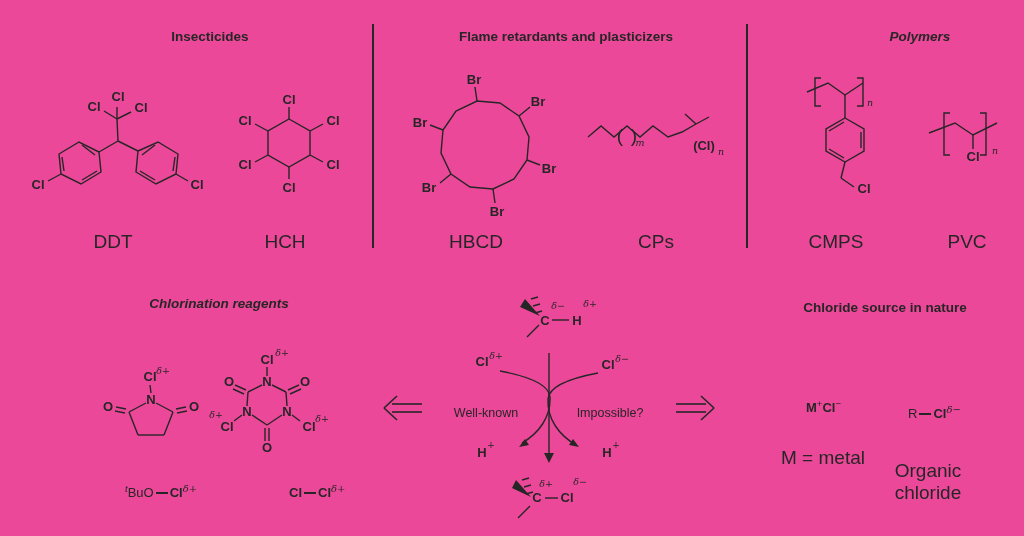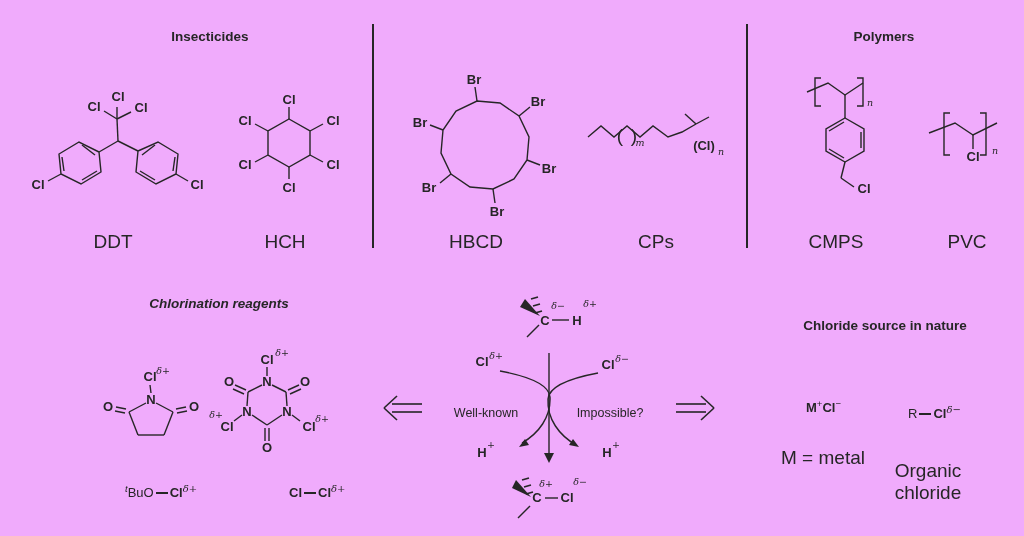--- a/index.html
+++ b/index.html
@@ -1,16 +1,16 @@
 <!DOCTYPE html>
 <html><head>
 <meta charset="utf-8">
 <style>
   html,body{margin:0;padding:0;background:#fff;}
-  #canvas{position:relative;width:1024px;height:536px;background:#f0abfc;overflow:hidden;
+  #canvas{position:relative;width:1024px;height:536px;background:#ec4899;overflow:hidden;
           font-family:"Liberation Sans",sans-serif;color:#262626;}
   .abs{position:absolute;}
   .title{font-weight:bold;font-size:13.5px;text-align:center;line-height:1.3;}
   .cap{font-size:19px;text-align:center;}
   .divider{width:1.5px;background:#262626;}
   .formula{font-size:13px;white-space:nowrap;}
   .formula b{font-weight:bold;}
   .sup{font-size:9.5px;vertical-align:super;}
   .ital{font-style:italic;}
   .delta-html{font-family:"DejaVu Serif",serif;font-style:italic;font-size:10px;vertical-align:super;}
@@ -25,23 +25,24 @@
   .delta{font-family:"DejaVu Serif",serif;font-style:italic;font-size:9.5px;text-anchor:middle;}
   .subs{font-family:"DejaVu Serif",serif;font-style:italic;font-size:9.5px;text-anchor:middle;}
   .paren{font-family:"Liberation Sans",sans-serif;font-size:19px;font-weight:normal;text-anchor:middle;}
 </style>
 </head>
 <body>
 
 <div id="canvas">
 
   <div class="abs title" style="left:110px;top:28px;width:200px;">Insecticides</div>
-  <div class="abs title" style="left:794px;top:28px;width:180px;">Polymers</div>
+  <div class="abs title" style="left:416px;top:28px;width:300px;">Flame retardants and plasticizers</div>
+  <div class="abs title" style="left:830px;top:28px;width:180px;font-style:italic;">Polymers</div>
   <div class="abs title" style="left:119px;top:295px;width:200px;font-style:italic;">Chlorination reagents</div>
-  <div class="abs title" style="left:765px;top:299px;width:240px;margin-top:18px;">
+  <div class="abs title" style="left:765px;top:299px;width:240px;">
     <div>Chloride source in nature</div>
   </div>
 
   <div class="abs divider" style="left:372px;top:24px;height:224px;"></div>
   <div class="abs divider" style="left:746px;top:24px;height:224px;"></div>
 
   <svg class="abs" style="left:20px;top:80px;" width="190" height="122" viewBox="0 0 190 122">
     <g>
       <line x1="97" y1="39" x2="97" y2="27"></line>
         <line x1="97" y1="39" x2="84" y2="31"></line>

